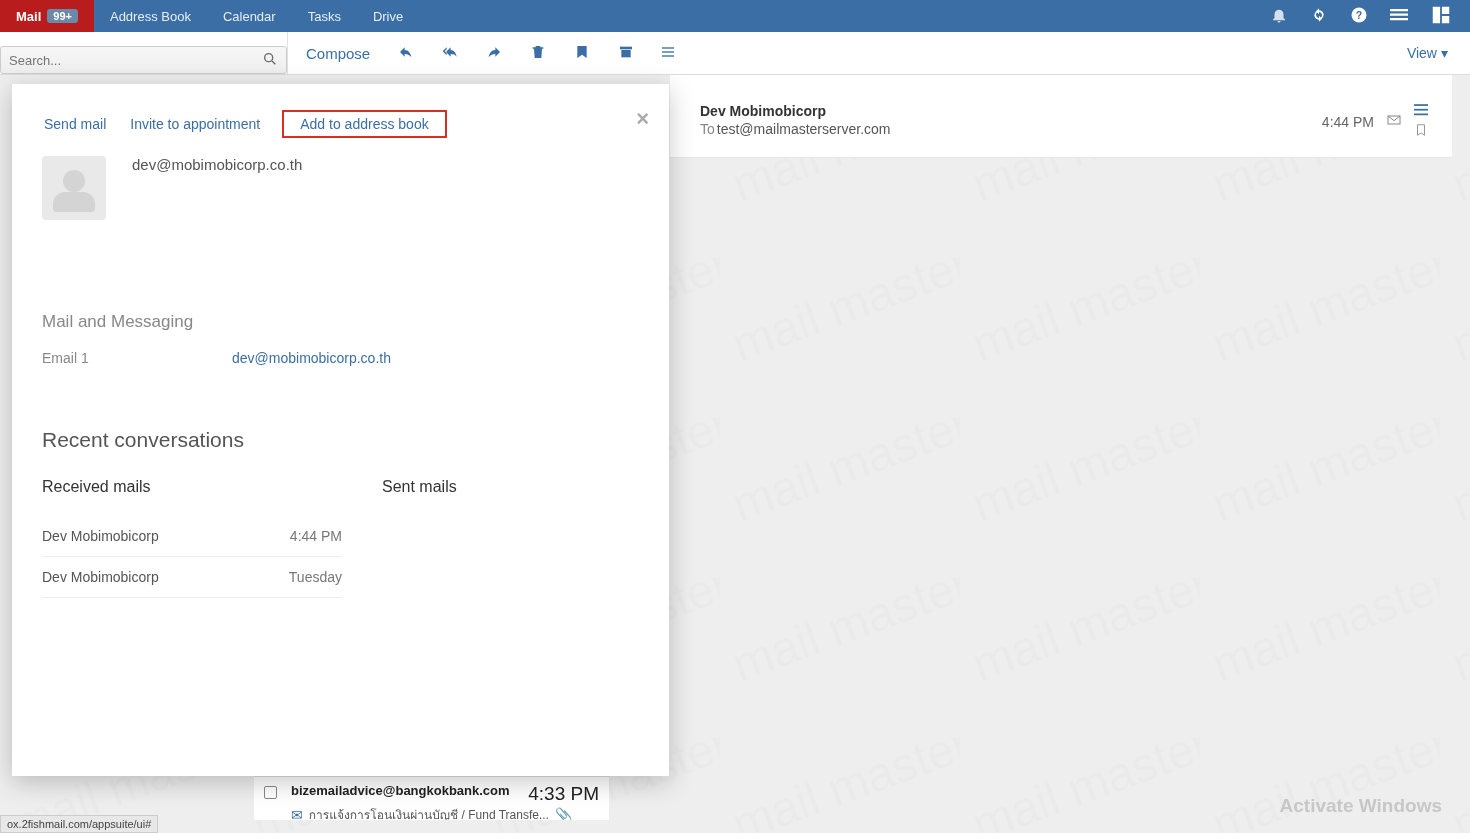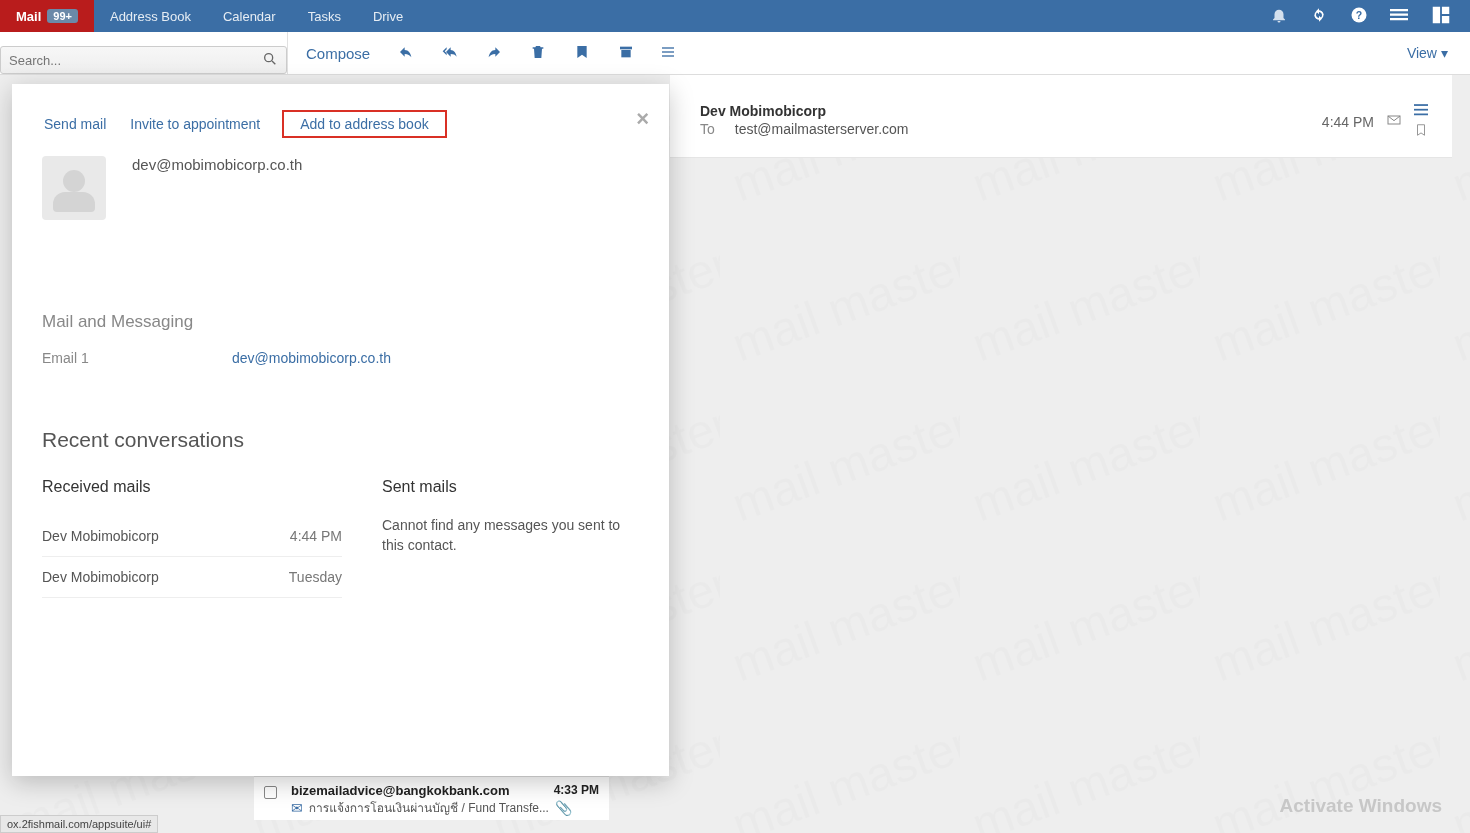--- a/index.html
+++ b/index.html
@@ -118,21 +118,21 @@
 .mail-header-pane {
   position: absolute;
   top: 75px;
   left: 670px;
   right: 18px;
   background: #fff;
   padding: 28px 24px 20px 30px;
   border-bottom: 1px solid #e5e5e5;
 }
 .mail-from { font-weight: 600; color: #333; font-size: 14px; }
-.mail-to-row { display:flex; gap:20px; color:#555; font-size:14px; margin-top:2px;}
+.mail-to-row { display:flex; gap:2px; color:#555; font-size:14px; margin-top:2px;}
 .mail-meta-right {
   position: absolute;
   right: 24px;
   top: 28px;
   display: flex;
   align-items: center;
   gap: 12px;
   color: #666;
   font-size: 14px;
 }
@@ -149,21 +149,21 @@
   padding: 6px 10px;
   gap: 14px;
   overflow: hidden;
 }
 .list-item-peek .chk {
   width: 13px; height: 13px; border:1px solid #888; border-radius:2px; margin-top:3px;
 }
 .list-item-peek .col { flex:1; }
 .list-item-peek .from { font-weight:600; font-size:13px; color:#222;}
 .list-item-peek .subj { font-size:12px; color:#555; white-space:nowrap; overflow:hidden; text-overflow:ellipsis;}
-.list-item-peek .time { font-weight:700; font-size:12px; color:#222;}
+.list-item-peek .time { font-weight:400; font-size:19px; color:#222;}
 .statusbar {
   position: absolute;
   left: 0; bottom: 0;
   background: #e8e8e8;
   border: 1px solid #ccc;
   font-size: 11px;
   color: #444;
   padding: 2px 6px;
 }
 .activate-win {
@@ -448,16 +448,15 @@
         <span class="conv-name">Dev Mobimobicorp</span>
         <span class="conv-time">4:44 PM</span>
       </div>
       <div class="conv-row">
         <span class="conv-name">Dev Mobimobicorp</span>
         <span class="conv-time">Tuesday</span>
       </div>
     </div>
     <div class="col2">
       <div class="sub-h">Sent mails</div>
-      <div class="empty-msg">Cannot find any messages you sent to this contact.</div>
     </div>
   </div>
 </div>
 
 </body></html>

